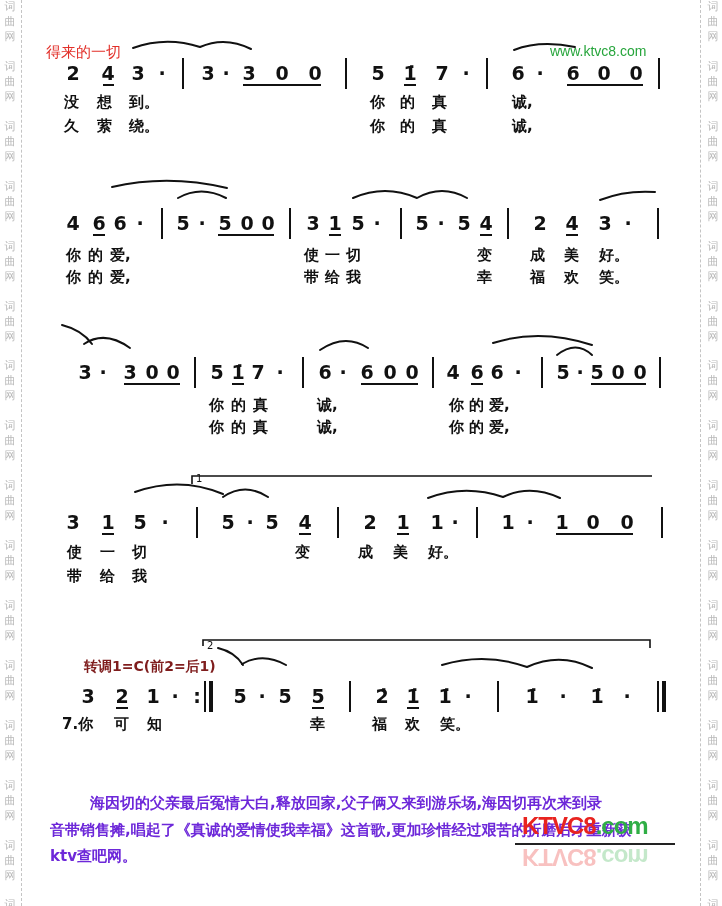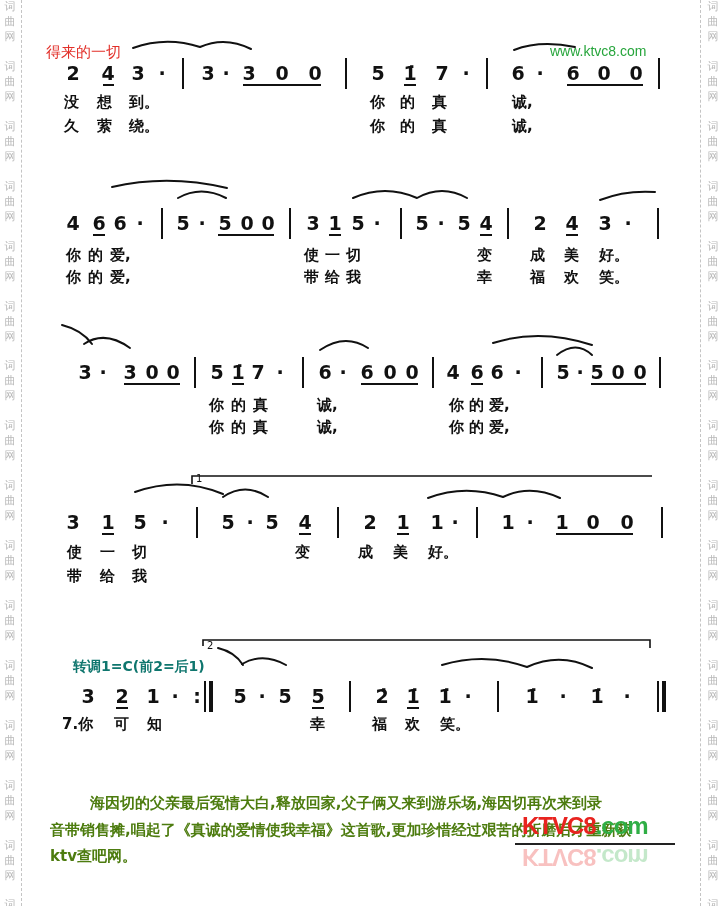--- a/index.html
+++ b/index.html
@@ -10,22 +10,22 @@
     .wm-tr { position: absolute; left: 550px; top: 43px; font: 14px "Liberation Sans", sans-serif; color: #27a53c; white-space: nowrap; }
     .row { position: absolute; left: 0; width: 722px; height: 0; }
     .n { position: absolute; top: -14px; width: 22px; margin-left: -11px; text-align: center; font: bold 19px "DejaVu Sans", sans-serif; line-height: 28px; color: #111; }
     .bar { position: absolute; top: -15px; width: 2px; height: 31px; margin-left: -1px; background: #111; }
     .bar.thick { width: 4px; margin-left: 0; }
     .ul { position: absolute; top: 11px; height: 2px; background: #111; }
     .lyline { position: absolute; left: 0; width: 722px; height: 0; }
     .ly { position: absolute; top: -9px; margin-left: -8px; font: bold 15px "DejaVu Sans", sans-serif; line-height: 18px; color: #111; white-space: nowrap; }
     .ly.nomargin { margin-left: 0; }
     .volta-label { position: absolute; font: 10px "DejaVu Sans", sans-serif; color: #111; line-height: 10px; }
-    .modulation { position: absolute; left: 73px; top: 658px; font: bold 14px "DejaVu Sans", sans-serif; color: #0f766e; white-space: nowrap; }
-    .para { position: absolute; font: bold 15px "DejaVu Sans", sans-serif; line-height: 18px; color: #4d7c0f; white-space: nowrap; }
+    .modulation { position: absolute; left: 84px; top: 658px; font: bold 14px "DejaVu Sans", sans-serif; color: #7f1d1d; white-space: nowrap; }
+    .para { position: absolute; font: bold 15px "DejaVu Sans", sans-serif; line-height: 18px; color: #6d28d9; white-space: nowrap; }
     .logo { position: absolute; left: 522px; top: 812px; white-space: nowrap; font: bold 24px "Liberation Sans", sans-serif; line-height: 28px; letter-spacing: -1px; }
     .logo .red { color: #e8231f; }
     .logo .green { color: #2fae45; }
     .logo-reflect { position: absolute; left: 522px; top: 843px; white-space: nowrap; font: bold 24px "Liberation Sans", sans-serif; line-height: 28px; letter-spacing: -1px; transform: scaleY(-1); opacity: 0.28; }
     .logo-reflect .red { color: #e8231f; }
     .logo-reflect .green { color: #2fae45; }
     .logo-line { position: absolute; left: 515px; top: 843px; width: 160px; height: 2px; background: #222; }
     svg.overlay { position: absolute; left: 0; top: 0; }
   </style>
 </head>

